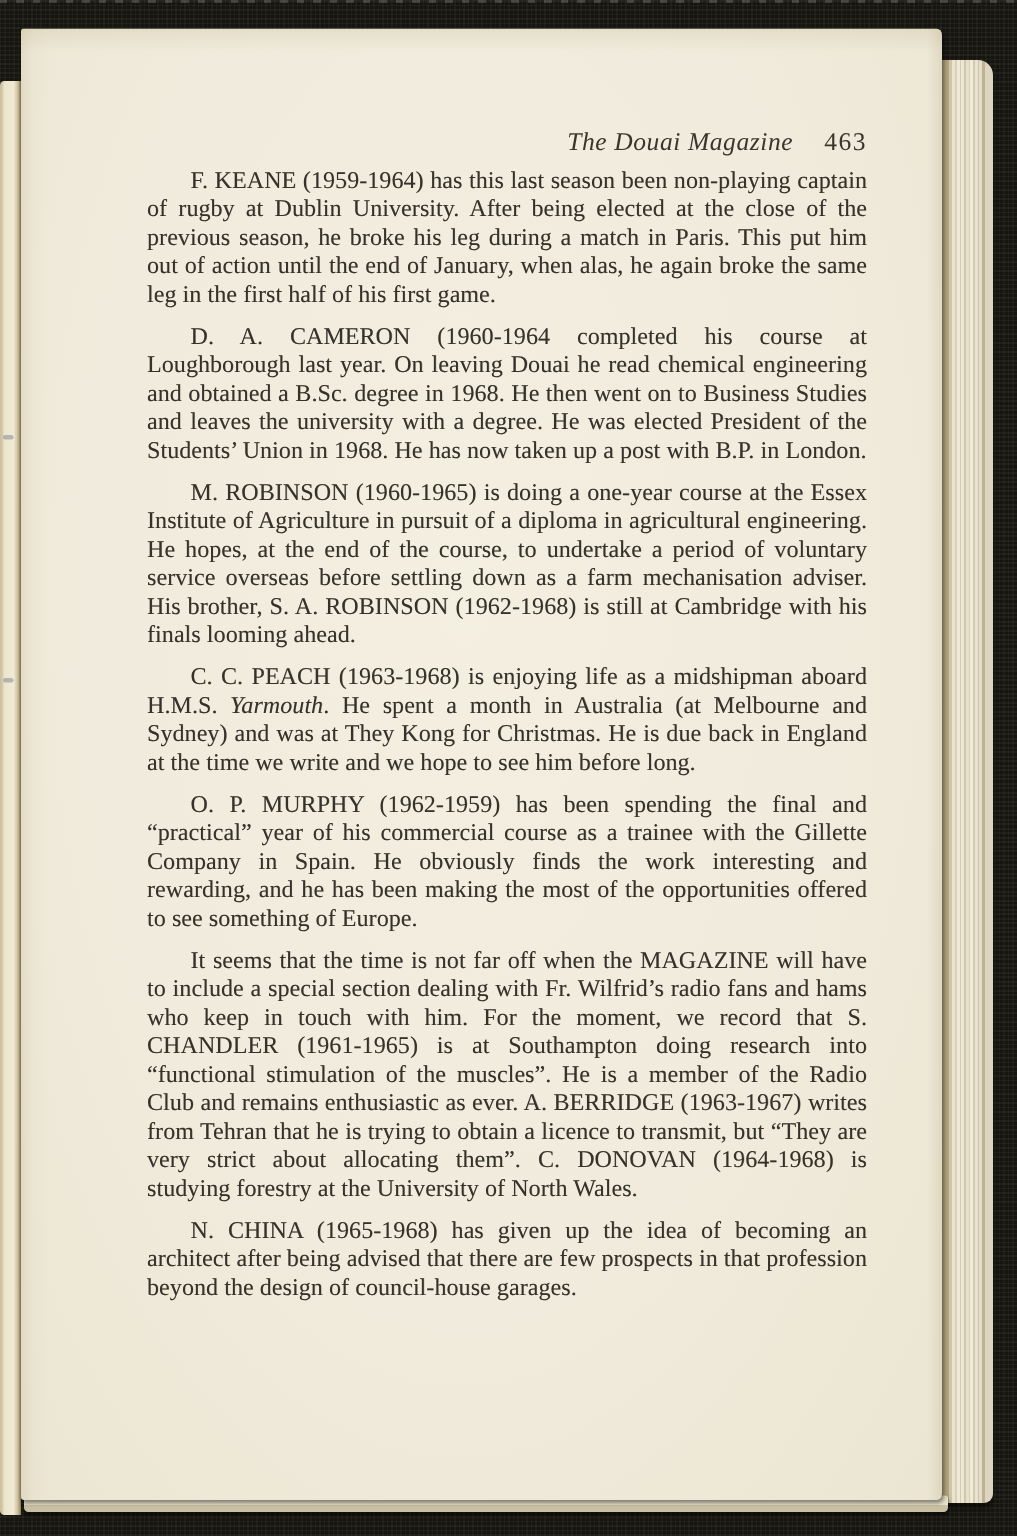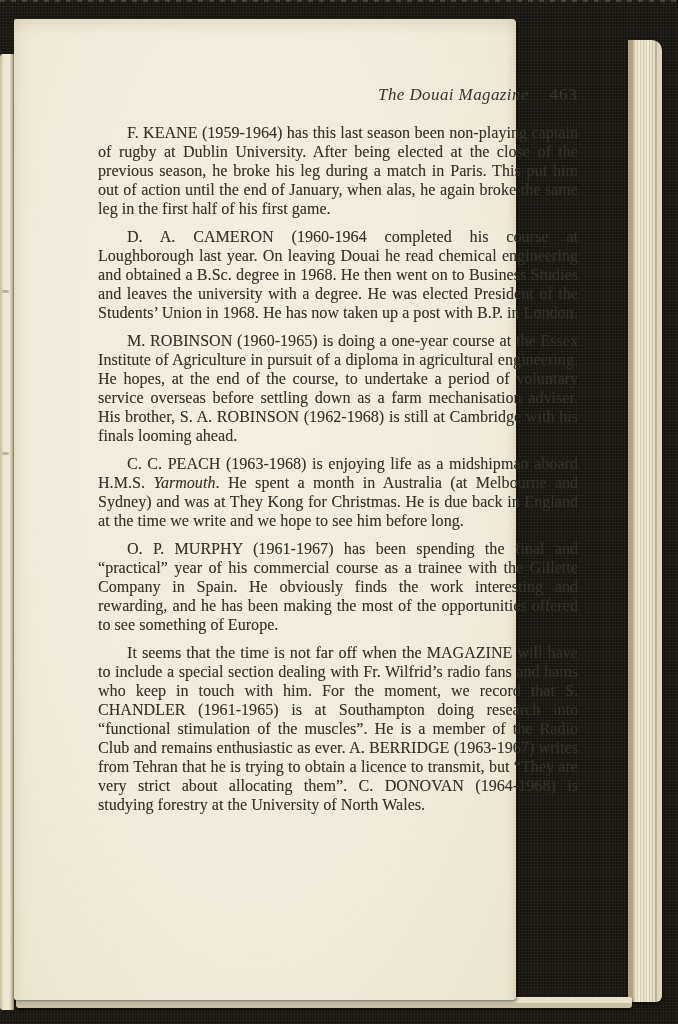--- a/index.html
+++ b/index.html
@@ -42,38 +42,38 @@
   
   .left-edge {
     position:absolute; left:0; top:54px; width:14px; height:956px;
     background:linear-gradient(90deg,#cdc3a2 0 1px,#ece5cd 3px,#f0ead6 9px,#cbbd98 12px,#8a7c5a 14px);
     border-radius:3px 0 0 3px;
   }
   .left-edge .mark { position:absolute; left:2px; width:7px; height:3px;
     background:rgba(110,120,135,0.45); border-radius:2px; }
   
   .page {
-    position:absolute; left:14px; top:19px; width:502px; height:981px;
+    position:absolute; left:14px; top:19px; width:614px; height:981px;
     background:
       linear-gradient(90deg, rgba(185,170,125,0.22) 0, rgba(185,170,125,0.05) 8px, rgba(185,170,125,0) 20px),
       linear-gradient(180deg, rgba(175,160,115,0.18) 0, rgba(175,160,115,0) 16px),
       linear-gradient(270deg, rgba(170,155,110,0.20) 0, rgba(170,155,110,0) 10px),
       radial-gradient(ellipse at 48% 38%, #f3efe1 0%, #f0ebdc 55%, #ebe5d2 100%);
     border-radius:2px 4px 4px 2px;
     box-shadow:1px 2px 3px rgba(0,0,0,0.45);
   }
   .running-header {
     position:absolute; left:84px; top:66px; width:480px;
     text-align:right; font-size:17px; color:#3a362c;
     letter-spacing:0.4px;
   }
   .journal-title { font-style:italic; }
   .page-number { font-style:normal; margin-left:16px; letter-spacing:1px; }
   .text-block {
-    position:absolute; left:84px; top:104px; width:480px;
+    position:absolute; left:84px; top:92px; width:480px;
     color:#35322a;
   }
   .para {
     margin:0 0 9px 0;
     text-indent:29px;
     text-align:justify;
     font-size:16px;
     line-height:19px;
     letter-spacing:0.05px;
     text-shadow:0.2px 0.2px 0.35px rgba(55,50,38,0.35);
@@ -96,17 +96,18 @@
   <div class="page">
     <div class="running-header">
       <span class="journal-title">The Douai Magazine</span>
       <span class="page-number">463</span>
     </div>
     <div class="text-block" id="text-block">
         <p class="para"><span>F. KEANE (1959-1964) has this last season been non-playing captain of rugby at Dublin University.  After being elected at the close of the previous season, he broke his leg during a match in Paris.  This put him out of action until the end of January, when alas, he again broke the same leg in the first half of his first game.</span></p>
         <p class="para"><span>D. A. CAMERON (1960-1964 completed his course at Loughborough last year.  On leaving Douai he read chemical engineering and obtained a B.Sc. degree in 1968.  He then went on to Business Studies and leaves the university with a degree.  He was elected President of the Students’ Union in 1968.  He has now taken up a post with B.P. in London.</span></p>
         <p class="para"><span>M. ROBINSON (1960-1965) is doing a one-year course at the Essex Institute of Agriculture in pursuit of a diploma in agricultural engineering.  He hopes, at the end of the course, to undertake a period of voluntary service overseas before settling down as a farm mechanisation adviser.  His brother, S. A. ROBINSON (1962-1968) is still at Cambridge with his finals looming ahead.</span></p>
         <p class="para"><span>C. C. PEACH (1963-1968) is enjoying life as a midshipman aboard H.M.S. </span><em>Yarmouth</em><span>.  He spent a month in Australia (at Melbourne and Sydney) and was at They Kong for Christmas. He is due back in England at the time we write and we hope to see him before long.</span></p>
-        <p class="para"><span>O. P. MURPHY (1961-1967) has been spending the final and “practical” year of his commercial course as a trainee with the Gillette Company in Spain.  He obviously finds the work interesting and rewarding, and he has been making the most of the opportunities offered to see something of Europe.</span></p>
+        <p class="para"><span>O. P. MURPHY (1962-1959) has been spending the final and “practical” year of his commercial course as a trainee with the Gillette Company in Spain.  He obviously finds the work interesting and rewarding, and he has been making the most of the opportunities offered to see something of Europe.</span></p>
         <p class="para"><span>It seems that the time is not far off when the MAGAZINE will have to include a special section dealing with Fr. Wilfrid’s radio fans and hams who keep in touch with him.  For the moment, we record that S. CHANDLER (1961-1965) is at Southampton doing research into “functional stimulation of the muscles”.  He is a member of the Radio Club and remains enthusiastic as ever.  A. BERRIDGE (1963-1967) writes from Tehran that he is trying to obtain a licence to transmit, but “They are very strict about allocating them”.  C. DONOVAN (1964-1968) is studying forestry at the University of North Wales.</span></p>
+        <p class="para"><span>N. CHINA (1965-1968) has given up the idea of becoming an architect after being advised that there are few prospects in that profession beyond the design of council-house garages.</span></p>
       </div>
   </div>
 </div>
 
 </body></html>

